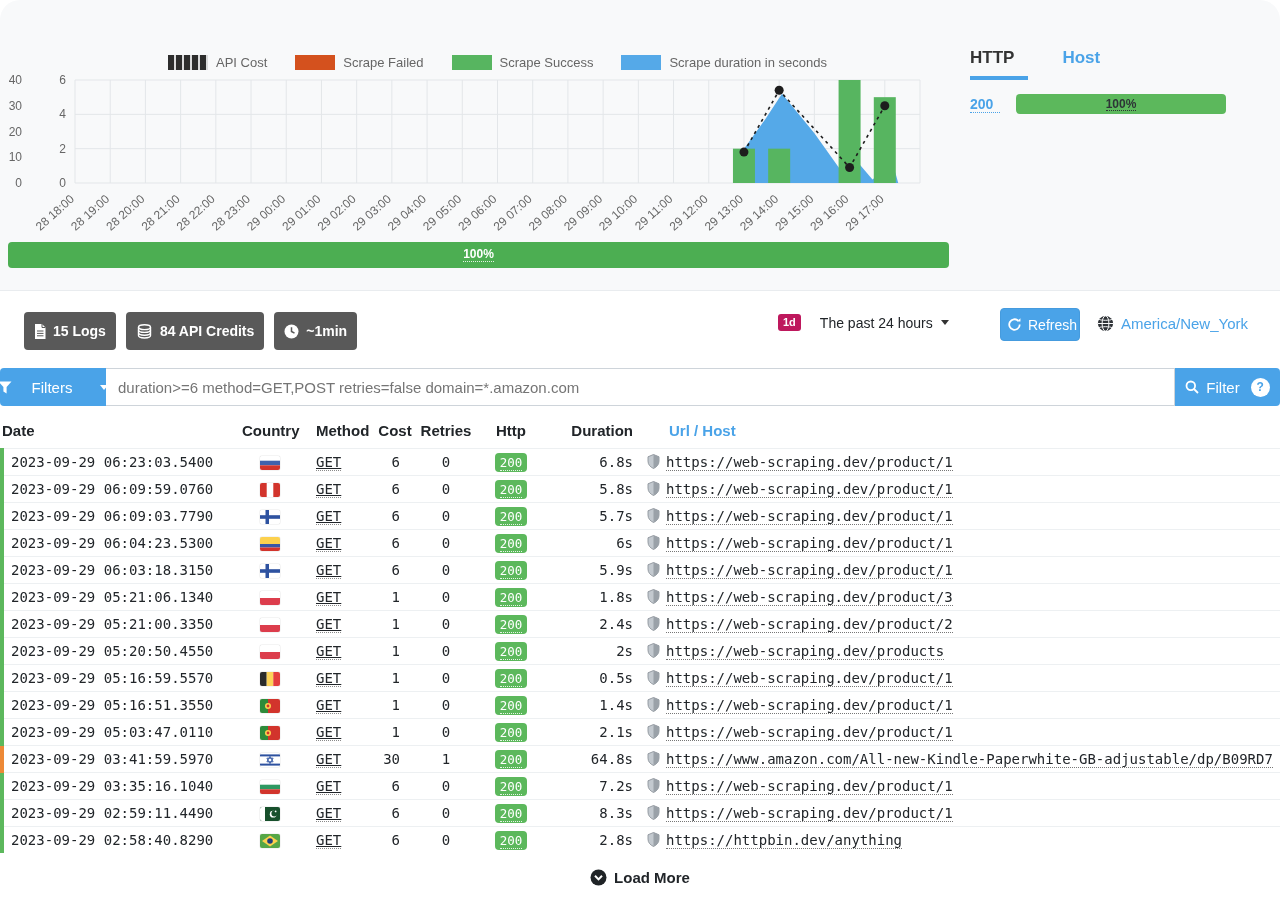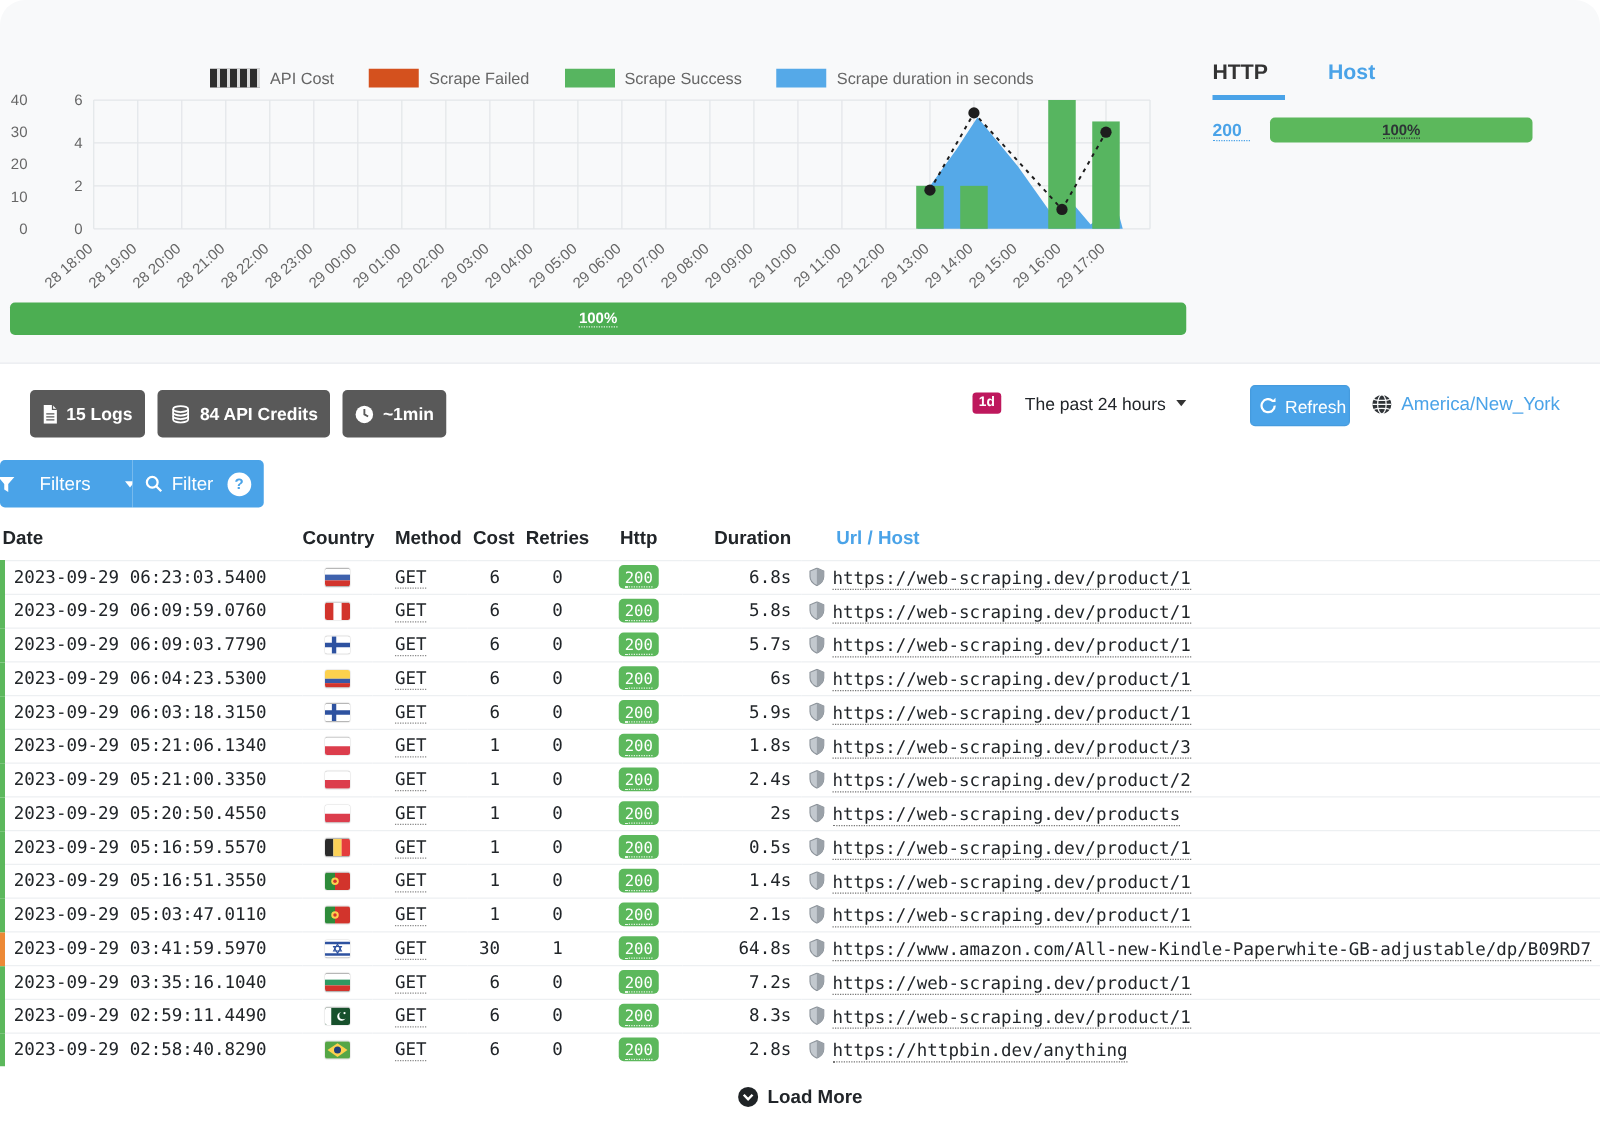--- a/index.html
+++ b/index.html
@@ -70,21 +70,21 @@
   th{font-size:15px;font-weight:bold;color:#212529;text-align:left;padding:6px 0 9px 0;}
   th.c-country,th.c-cost,th.c-retries,th.c-http{text-align:center;}
   th.c-method{padding-left:18px;}
   th.c-duration{text-align:right;padding-right:8px;}
   th.c-url{color:#4aa3e8;padding-left:28px;}
   td{font-family:"DejaVu Sans Mono",monospace;font-size:14px;color:#212529;
      border-top:1px solid #edf0f2;padding:3px 0;height:20px;white-space:nowrap;}
   td.c-date{padding-left:7px;border-left:4px solid #5cb85c;}
   tr.accent-orange td.c-date{border-left-color:#ed8936;}
   td.c-country{text-align:center;}
-  td.c-method{padding-left:18px;}
+  td.c-method{padding-left:18px;text-decoration:underline;}
   td.c-cost{text-align:right;padding-right:16px;}
   td.c-retries{text-align:center;}
   td.c-http{text-align:center;}
   td.c-duration{text-align:right;padding-right:8px;}
   td.c-url{overflow:hidden;padding-left:6px;}
   .dotted{border-bottom:1px dotted #8a8a8a;}
   .badge200{background:#5cb85c;color:#fff;font-size:12.5px;border-radius:4px;padding:2px 5px;}
   .badge200 span{border-bottom:1px dotted rgba(255,255,255,.85);}
   .flag{display:inline-block;width:20px;height:14px;border-radius:2px;overflow:hidden;
         box-shadow:0 0 1px rgba(0,0,0,.45);vertical-align:middle;line-height:0;}
@@ -285,20 +285,21 @@
   <div class="filter-row">
     <button class="filters-btn">
       <span class="icon" id="funnel-icon">
           <svg width="14" height="13" viewBox="0 0 14 13">
             <path d="M0.5 0.5h13L8.6 6.1v6.4l-3.2-1.9V6.1z" fill="#fff"></path>
           </svg>
         </span>
       <span>Filters</span>
       <span class="caret light"></span>
     </button>
+    <input class="filter-input" value="duration&gt;=6 method=GET,POST retries=false domain=*.amazon.com" style="">
     <button class="filter-btn">
       <span class="icon" id="search-icon">
           <svg width="14" height="14" viewBox="0 0 14 14">
             <circle cx="5.8" cy="5.8" r="4.3" fill="none" stroke="#fff" stroke-width="1.8"></circle>
             <line x1="9" y1="9" x2="13" y2="13" stroke="#fff" stroke-width="1.8"></line>
           </svg>
         </span>
       <span>Filter</span>
       <span class="help">?</span>
     </button>

